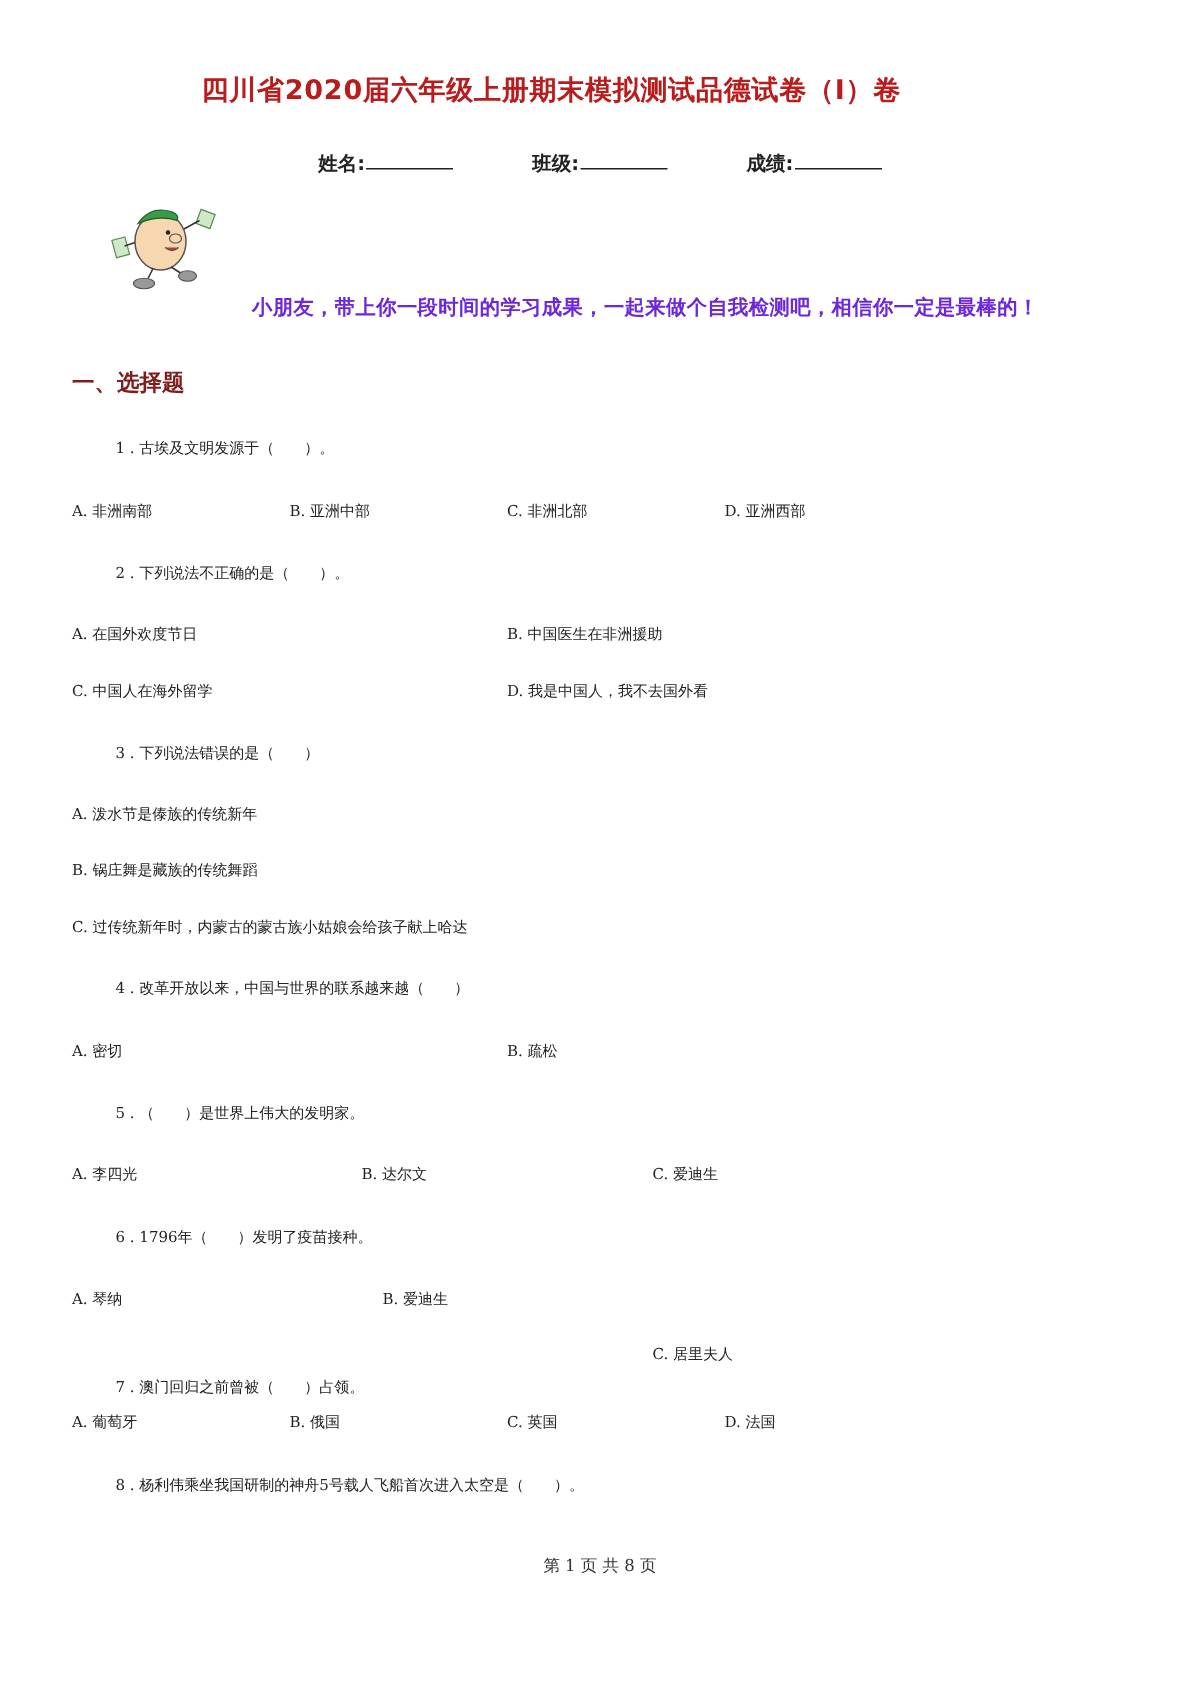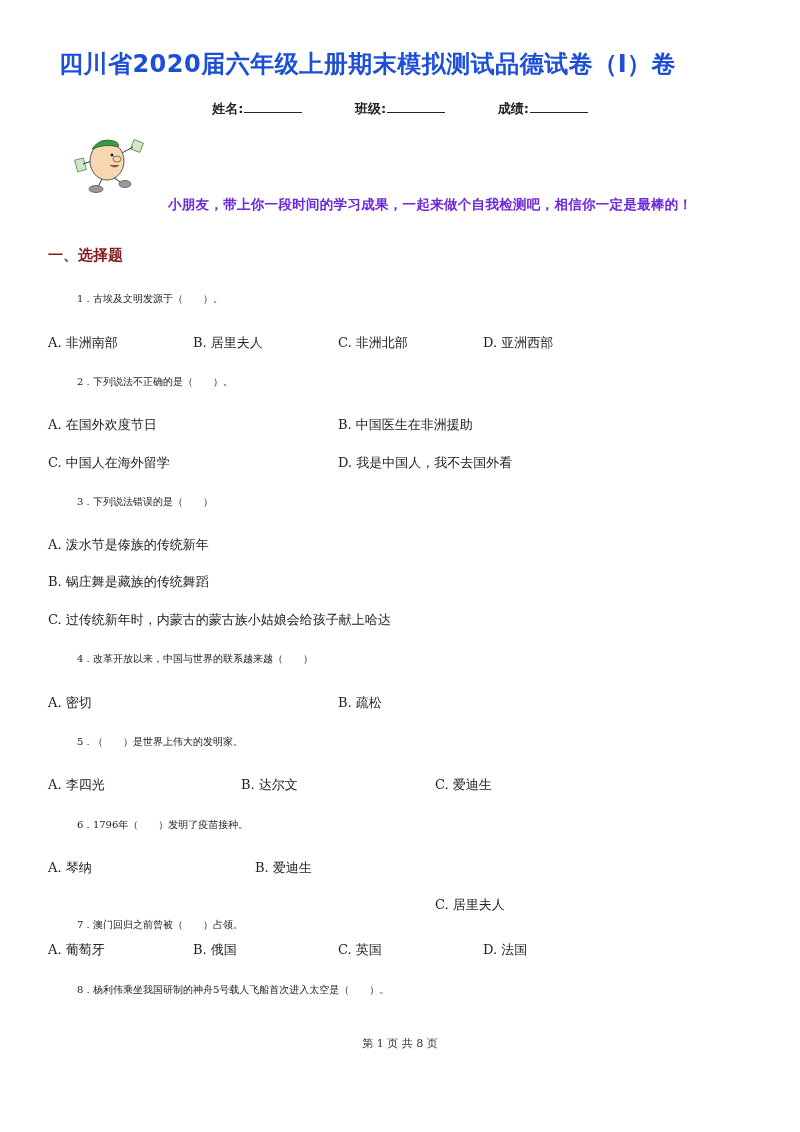--- a/index.html
+++ b/index.html
@@ -1,34 +1,34 @@
 <!DOCTYPE html>
 <html><head>
 <meta charset="utf-8">
 <style>
   html, body { margin: 0; padding: 0; background: #ffffff; }
   body { width: 800px; height: 1132px; position: relative; overflow: hidden;
          font-family: "DejaVu Serif", "Liberation Serif", serif; color: #222; }
   .abs { position: absolute; white-space: nowrap; }
   .title { top: 48px; left: 0; width: 735px; text-align: center;
            font-family: "DejaVu Sans", "Liberation Sans", sans-serif;
-           font-size: 24px; font-weight: bold; color: #1d4ed8; letter-spacing: 0.5px; }
+           font-size: 18px; font-weight: bold; color: #b91c1c; letter-spacing: 0.5px; }
   .info-row { top: 100px; left: 0; width: 800px; text-align: center;
               font-family: "DejaVu Sans", "Liberation Sans", sans-serif;
               font-size: 13px; font-weight: bold; }
   .info-field { display: inline-block; margin: 0 24px; }
   .info-line { display: inline-block; width: 58px; border-bottom: 1px solid #222;
                height: 12px; vertical-align: baseline; margin-left: 1px; }
   .mascot { left: 70px; top: 135px; width: 80px; height: 60px; }
   .encourage { top: 196px; left: 168px; font-size: 13.5px; font-weight: bold;
                font-family: "DejaVu Sans", "Liberation Sans", sans-serif; color: #6d28d9; letter-spacing: 0.3px; }
   .section { top: 246px; left: 48px; font-size: 15px; font-weight: bold;
              font-family: "DejaVu Sans", "Liberation Sans", sans-serif; color: #7f1d1d; }
   .q { left: 77px; font-size: 10px; }
-  .opt { font-size: 13px; }
+  .opt { font-size: 10px; }
   .footer { top: 1036px; left: 0; width: 800px; text-align: center; font-size: 11px; color: #333; }
 </style>
 </head>
 <body>
 
 <div class="abs title">四川省2020届六年级上册期末模拟测试品德试卷（I）卷</div>
 
 <div class="abs info-row">
   <span class="info-field">
     <span>姓名:</span><span class="info-line"></span>
@@ -68,21 +68,21 @@
     <ellipse cx="55" cy="49" rx="6" ry="3.5" fill="#999" stroke="#555" stroke-width="0.8"></ellipse>
   </svg>
 </div>
 
 <div class="abs encourage">小朋友，带上你一段时间的学习成果，一起来做个自我检测吧，相信你一定是最棒的！</div>
 
 <div class="abs section">一、选择题</div>
 
 <div class="abs q" style="top:292px;">1 . 古埃及文明发源于（　　）。</div>
 <div class="abs opt" style="top:334px;left:48px;">A. 非洲南部</div>
-<div class="abs opt" style="top:334px;left:193px;">B. 居里夫人</div>
+<div class="abs opt" style="top:334px;left:193px;">B. 亚洲中部</div>
 <div class="abs opt" style="top:334px;left:338px;">C. 非洲北部</div>
 <div class="abs opt" style="top:334px;left:483px;">D. 亚洲西部</div>
 
 <div class="abs q" style="top:375px;">2 . 下列说法不正确的是（　　）。</div>
 <div class="abs opt" style="top:416px;left:48px;">A. 在国外欢度节日</div>
 <div class="abs opt" style="top:416px;left:338px;">B. 中国医生在非洲援助</div>
 <div class="abs opt" style="top:454px;left:48px;">C. 中国人在海外留学</div>
 <div class="abs opt" style="top:454px;left:338px;">D. 我是中国人，我不去国外看</div>
 
 <div class="abs q" style="top:495px;">3 . 下列说法错误的是（　　）</div>

